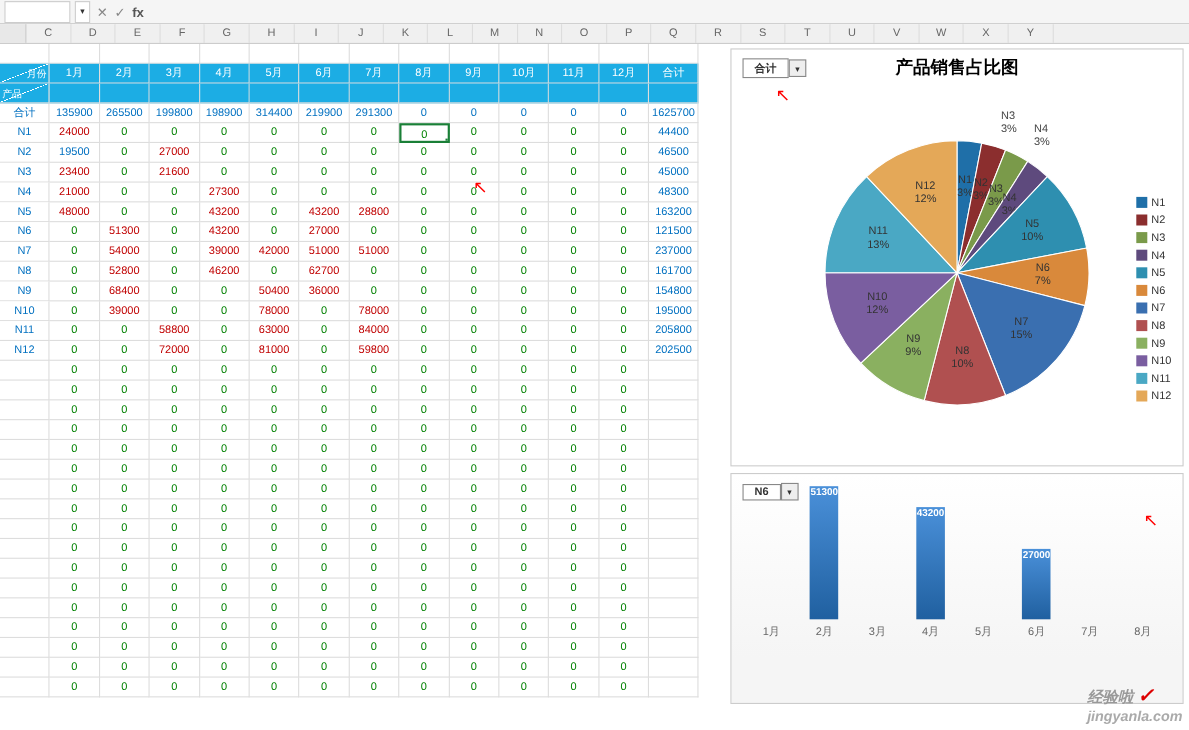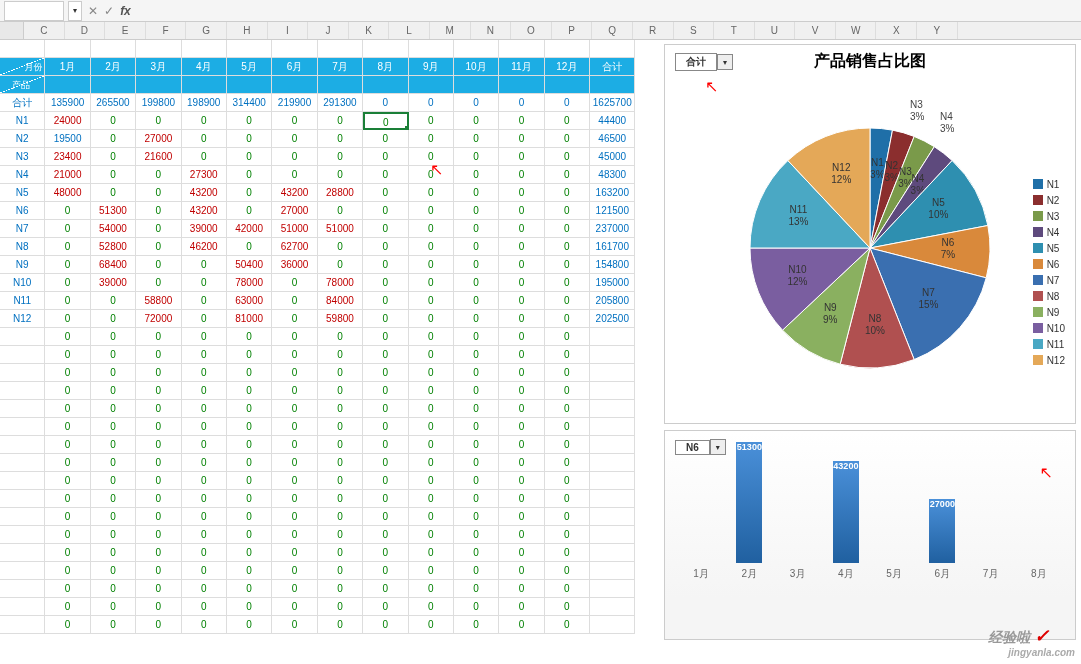--- a/index.html
+++ b/index.html
@@ -2,21 +2,21 @@
 <html><head>
 <meta charset="utf-8">
 <style>
 * { margin:0; padding:0; box-sizing:border-box; font-family:"Microsoft YaHei",Arial,sans-serif; }
 body { background:#fff; font-size:11px; color:#333; width:1081px; height:664px; overflow:hidden; position:relative; }
 .formula-bar { display:flex; align-items:center; height:22px; border-bottom:1px solid #ccc; background:#f5f5f5; }
 .name-box { width:60px; height:20px; border:1px solid #ccc; background:#fff; margin:0 4px; padding:0 4px; display:flex; align-items:center; }
 .dd-arrow { width:14px; height:20px; border:1px solid #ccc; background:#fff; display:flex; align-items:center; justify-content:center; font-size:8px; }
 .fx-icons { display:flex; align-items:center; gap:6px; margin:0 6px; color:#888; }
 .fx-icons span { font-size:12px; }
-.fx-label { font-style:italic; font-weight:bold; font-size:12px; color:#555; margin-right:6px; }
+.fx-label { font-weight:bold; font-size:12px; color:#555; margin-right:6px; }
 .formula-input { flex:1; height:20px; border:1px solid #ccc; background:#fff; padding:0 4px; font-size:12px; display:flex; align-items:center; }
 .col-headers { display:flex; height:18px; background:#f0f0f0; border-bottom:1px solid #ccc; }
 .row-head { width:24px; text-align:center; border-right:1px solid #ccc; background:#e8e8e8; }
 .col-head { width:40.6px; text-align:center; border-right:1px solid #ddd; color:#666; font-size:10px; line-height:18px; }
 .main { display:flex; height:calc(100% - 40px); }
 .left { width:660px; }
 .right { width:420px; padding:4px; }
 .grid { width:100%; }
 .grid-row { display:flex; height:18px; }
 .cell { width:45.4px; height:18px; border-right:1px solid #ddd; border-bottom:1px solid #ddd; text-align:center; font-size:10px; line-height:18px; overflow:hidden; }
@@ -44,21 +44,21 @@
 .bar-title { text-align:center; font-size:15px; color:#555; padding:8px; }
 .dd-combo-bar { position:absolute; top:8px; right:10px; display:flex; align-items:center; }
 .bars { display:flex; align-items:flex-end; height:150px; padding:0 20px; gap:16px; justify-content:space-between; }
 .bars { position:relative; }
 .bar-col { display:flex; flex-direction:column; align-items:center; width:36px; }
 .bar { width:26px; background:linear-gradient(#4a90d9,#2060a0); position:relative; }
 .bar-label { position:absolute; top:0px; left:0; right:0; text-align:center; font-size:9px; color:#fff; font-weight:bold; }
 .bar-x { font-size:10px; color:#666; margin-top:4px; }
 .watermark { position:absolute; right:6px; bottom:6px; font-size:14px; font-weight:bold; font-style:italic; color:#999; }
 .watermark .ck { color:#d00; font-size:18px; }
-.watermark .sub { font-size:10px; color:#aaa; display:block;margin-left:20px; }
+.watermark .sub { font-size:13px; color:#aaa; display:block; }
 .slice-label { font-size:10px; fill:#333; }
 .pie-outer-label { font-size:10px; fill:#444; }
 </style>
 </head>
 <body>
 
 <div class="formula-bar">
   <div class="name-box"></div>
   <div class="dd-arrow">▾</div>
   <div class="fx-icons">
@@ -126,21 +126,21 @@
           <div class="cell hdr">6月</div>
           <div class="cell hdr">7月</div>
           <div class="cell hdr">8月</div>
           <div class="cell hdr">9月</div>
           <div class="cell hdr">10月</div>
           <div class="cell hdr">11月</div>
           <div class="cell hdr">12月</div>
           <div class="cell hdr">合计</div>
         </div>
         <div class="grid-row">
-          <div class="cell hdr hdr-corner" style="text-align: left; padding-left: 12px;">产品</div>
+          <div class="cell hdr hdr-corner" style="text-align: left; padding-left: 2px;">产品</div>
           <div class="cell hdr"></div>
           <div class="cell hdr"></div>
           <div class="cell hdr"></div>
           <div class="cell hdr"></div>
           <div class="cell hdr"></div>
           <div class="cell hdr"></div>
           <div class="cell hdr"></div>
           <div class="cell hdr"></div>
           <div class="cell hdr"></div>
           <div class="cell hdr"></div>

